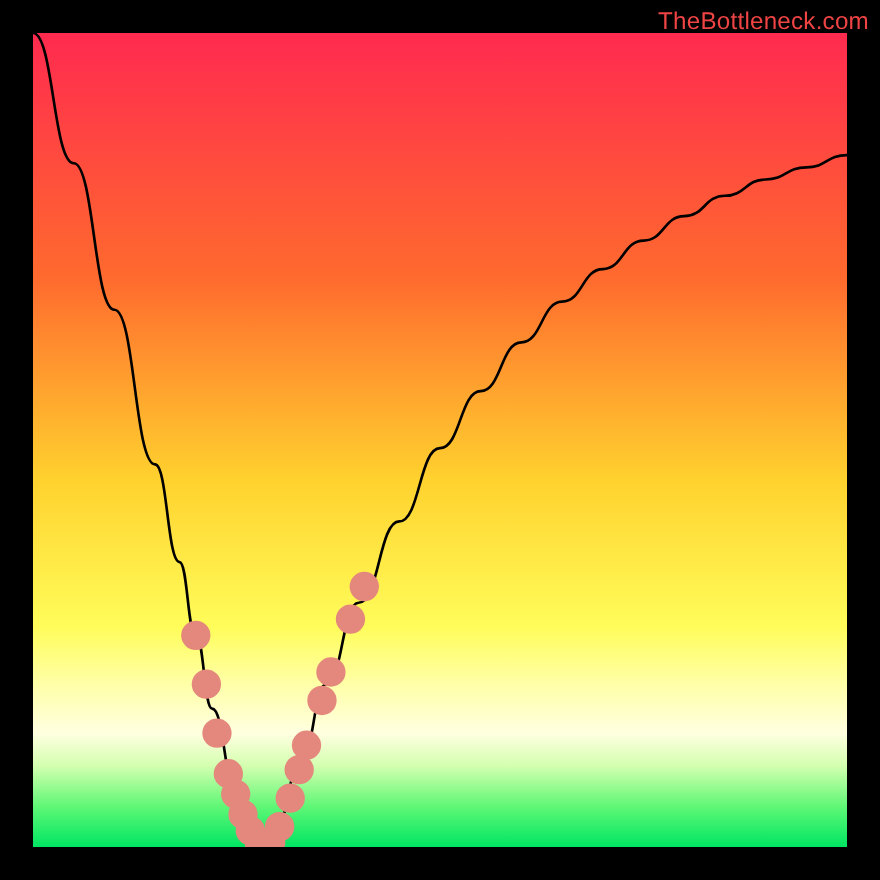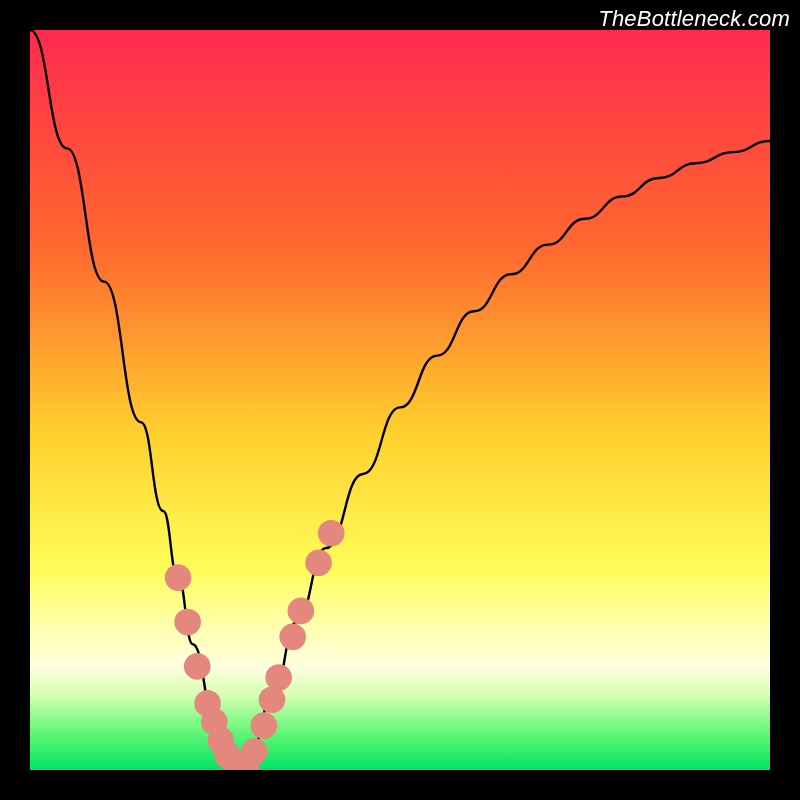--- a/index.html
+++ b/index.html
@@ -23,24 +23,23 @@
     position: absolute;
     left: 0;
     right: 0;
     top: 0;
     bottom: 0;
   }
   .watermark {
     position: absolute;
     top: 6px;
     right: 10px;
-    color: #ffffff;
+    color: #ef4444;
     font-size: 22px;
     letter-spacing: 0.2px;
-    font-style: italic;
   }
   svg.curve {
     position: absolute;
     left: 0;
     top: 0;
     width: 740px;
     height: 740px;
     overflow: visible;
   }
   .marker {

